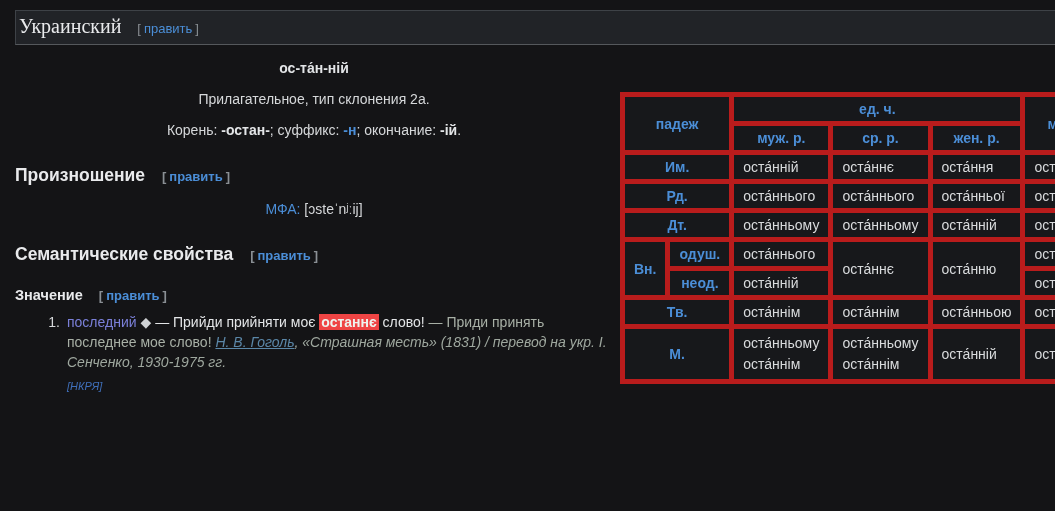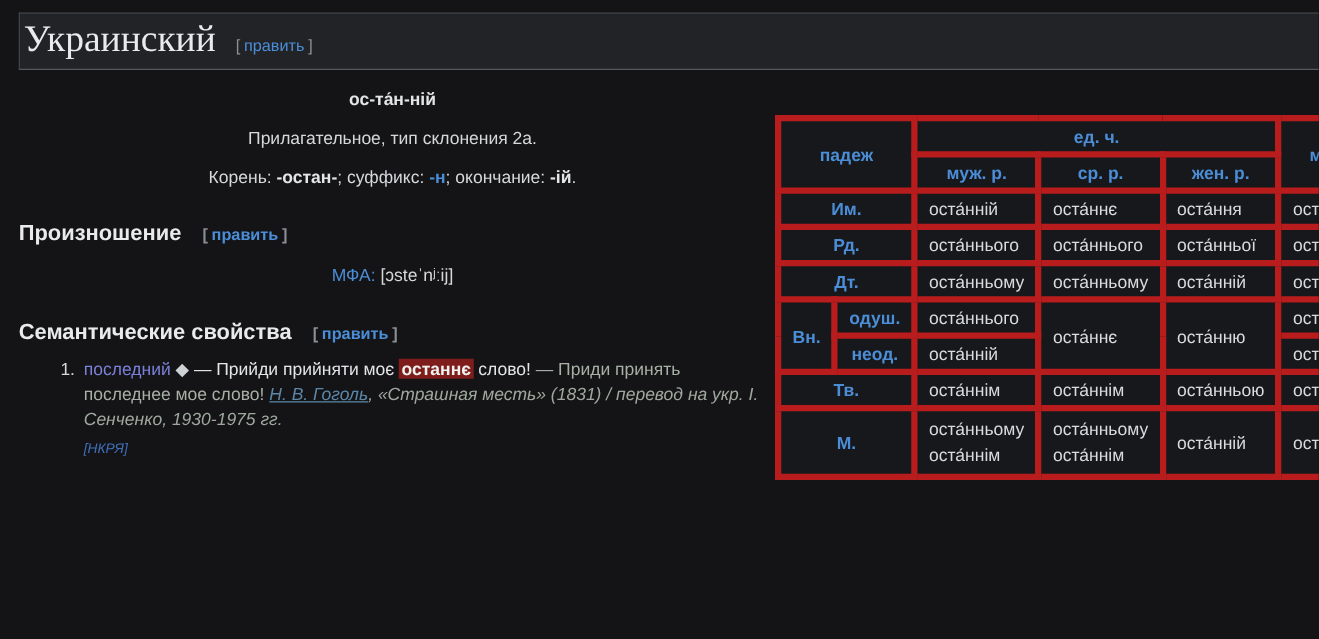--- a/index.html
+++ b/index.html
@@ -21,21 +21,21 @@
     background:#212327;
     border-top:1px solid #3e4247;
     border-left:1px solid #3e4247;
     border-bottom:1px solid #55585c;
     padding:4px 0 6px 3px;
   }
   h1 {
     display:inline;
     font-family:"Liberation Serif", serif;
     font-weight:400;
-    font-size:30px;
+    font-size:20px;
     color:#e9eaec;
     margin:0;
   }
   .editsection { font-size:13px; margin-left:12px; white-space:nowrap; }
   .editsection .bracket { color:#8a8f94; }
   .editsection a { color:#4b8ed7; padding:0 3px; }
 
   
   .content { margin-left:15px; width:598px; }
   h2 {
@@ -53,21 +53,21 @@
 
   
   .def-list { margin:9px 0 0 0; padding:0; }
   .def-item { display:flex; line-height:20px; }
   .li-num { width:52px; flex:0 0 52px; text-align:right; padding-right:7px; color:#d6d8da; }
   .li-body { flex:1; }
   .visited-link { color:#7b80d9; }
   .example-marker { color:#cfd2d4; }
   .quote-ua { color:#e3e5e7; }
   .hl {
-    background:#7f1d1d; color:#eef3ee; font-weight:700;
+    background:#ef4444; color:#eef3ee; font-weight:700;
     padding:0 2px;
     text-align:center;
   }
   .translation { color:#a8b0a6; }
   .citation { font-style:italic; color:#9fa89f; }
   .citation a { color:#5b87a8; text-decoration:underline; font-style:italic; }
   .corpus { display:block; font-size:11px; font-style:italic; margin-top:4px; }
   .corpus a { color:#3f6fba; }
 
   
@@ -119,20 +119,26 @@
 
   <p><a>МФА:</a> <span>[ɔsteˈnʲːij]</span></p>
 
   <h2 class="gap-lg">
     <span>Семантические свойства</span>
     <span class="editsection">
       <span class="bracket">[</span><a>править</a><span class="bracket">]</span>
     </span>
   </h2>
 
+  <h4>
+    <span>Значение</span>
+    <span class="editsection">
+      <span class="bracket">[</span><a>править</a><span class="bracket">]</span>
+    </span>
+  </h4>
 
   <div class="def-list">
     <div class="def-item">
       <span class="li-num">1.</span>
       <span class="li-body"><a class="visited-link">последний</a> <span class="example-marker">◆</span> <span class="quote-ua">— Прийди прийняти моє </span><span class="hl">останнє</span><span class="quote-ua"> слово!</span><span class="translation"> — </span><span class="translation">Приди принять последнее мое слово! </span><span class="citation"><a>Н. В. Гоголь</a><span>, «Страшная месть» (1831) / перевод на укр. І. Сенченко, 1930-1975 гг.</span></span><span class="corpus"><a>[НКРЯ]</a></span></span>
     </div>
   </div>
 
 
 </div>

